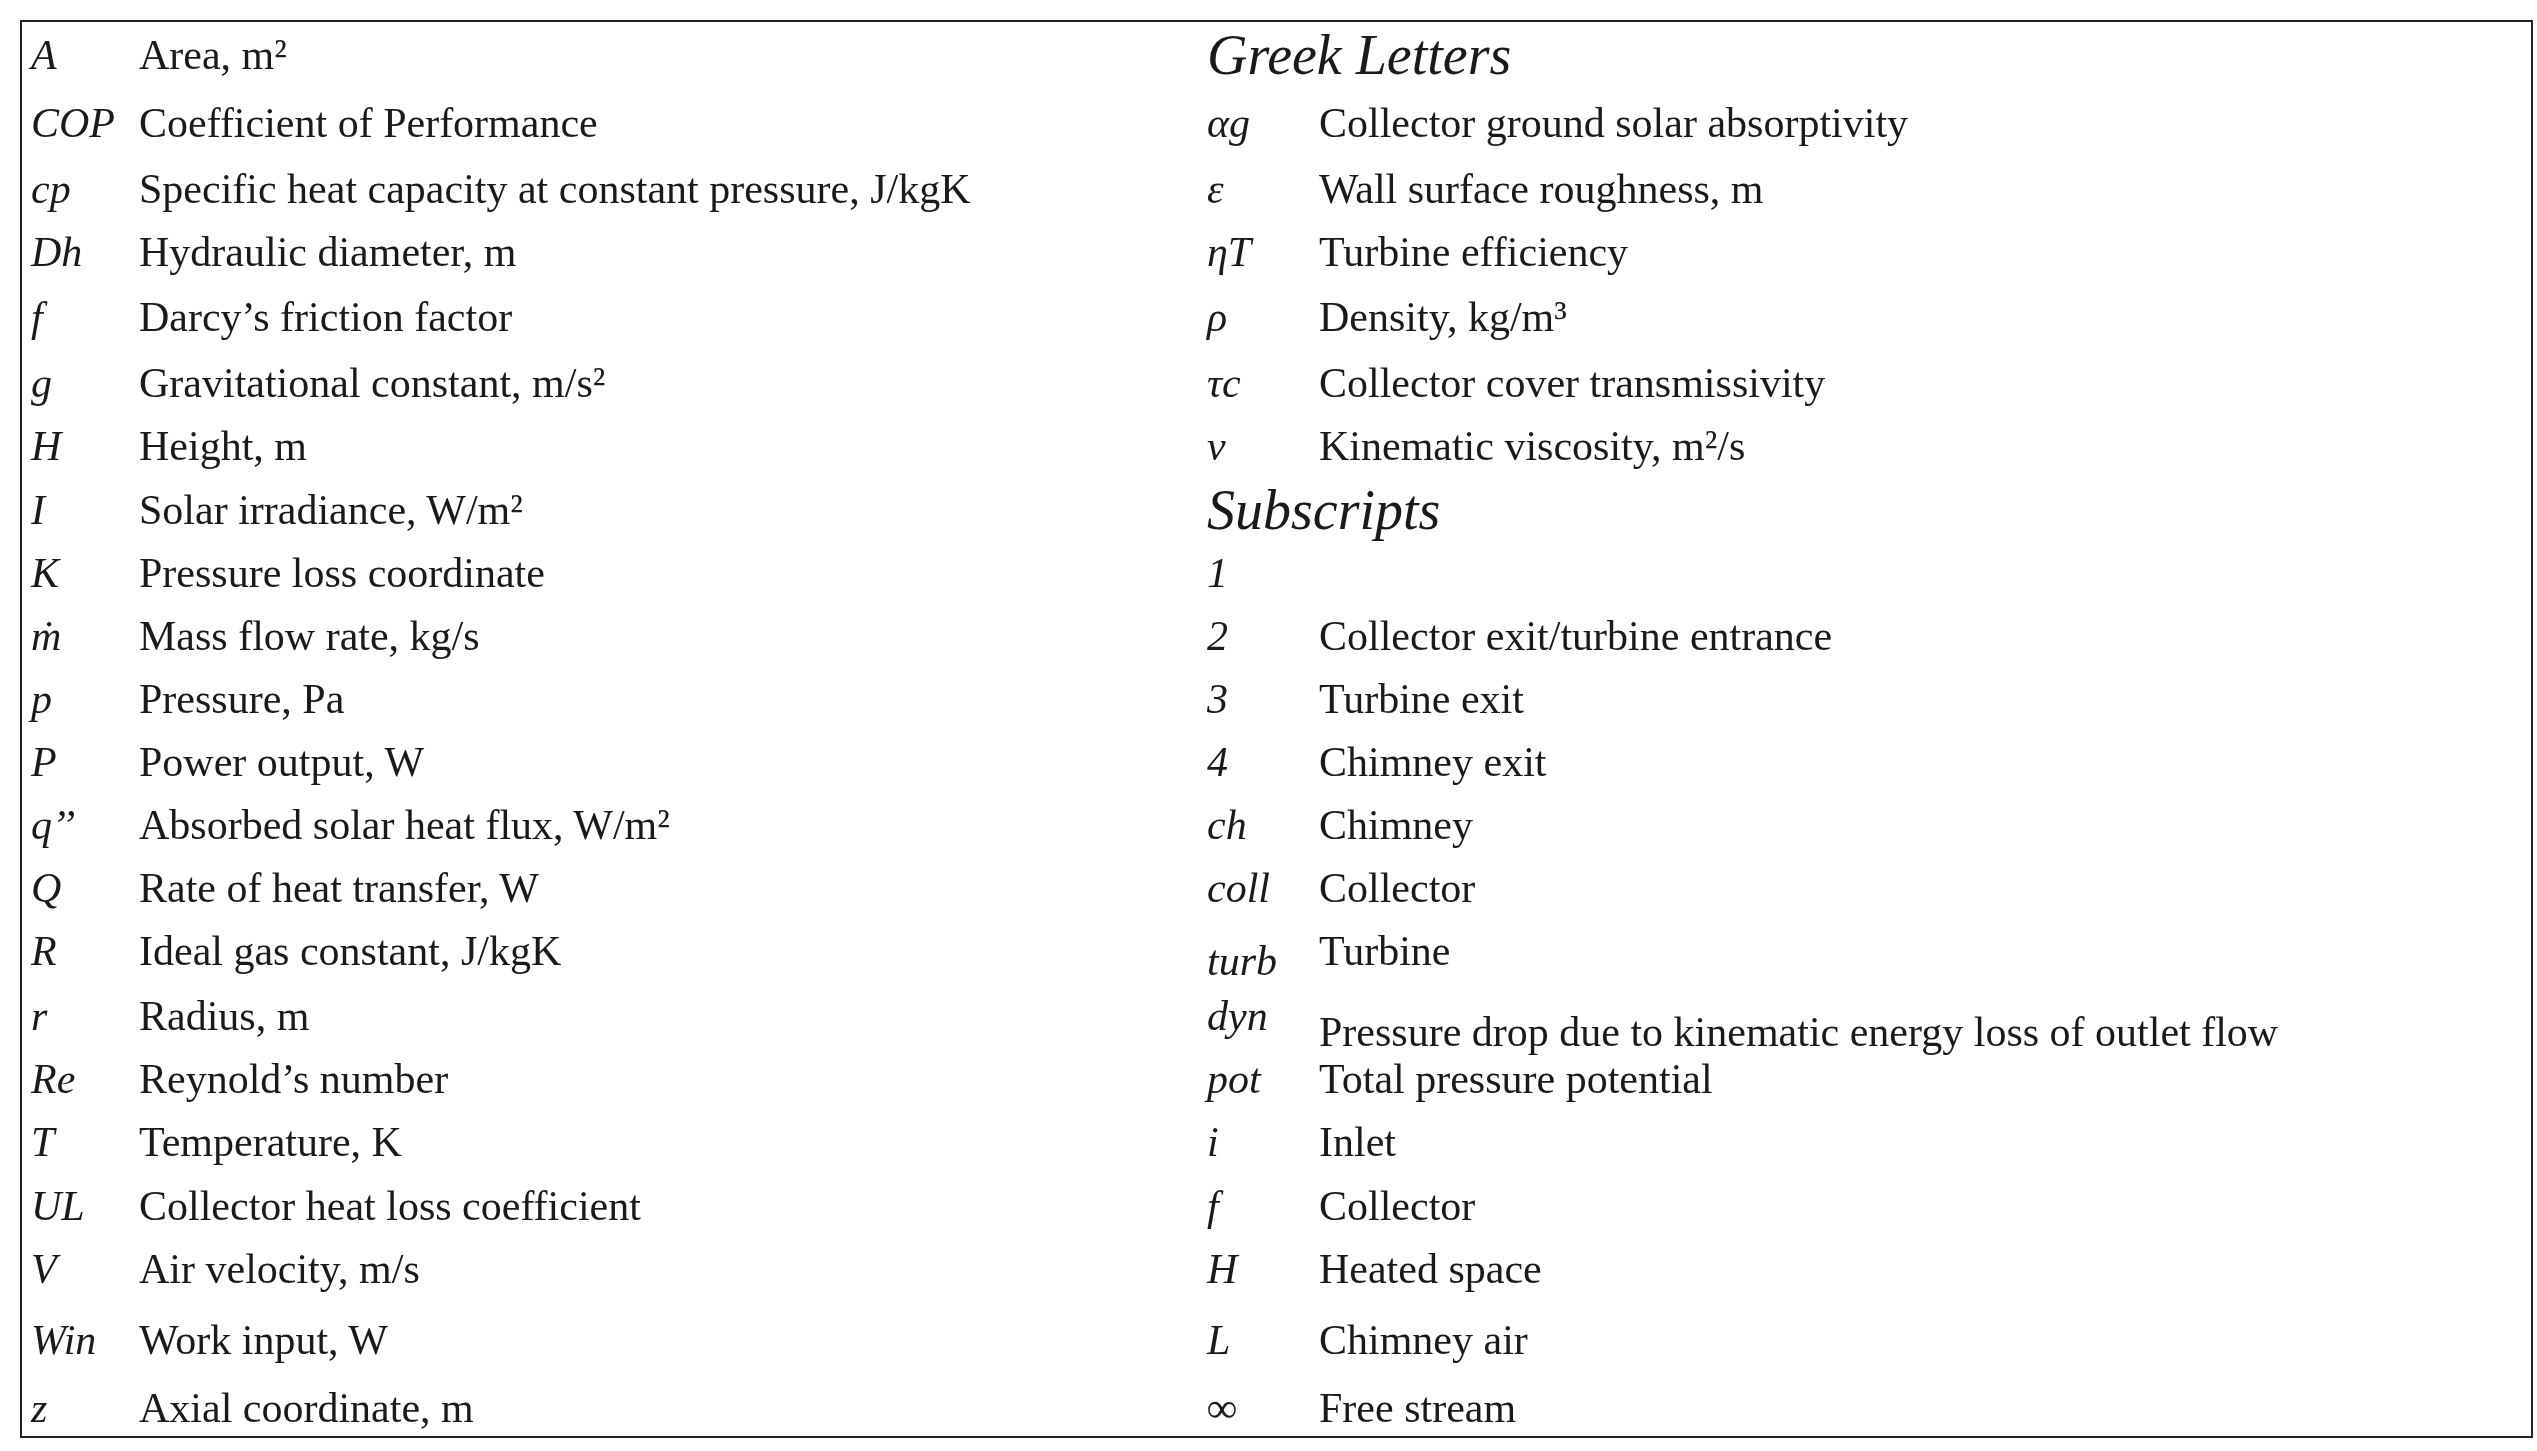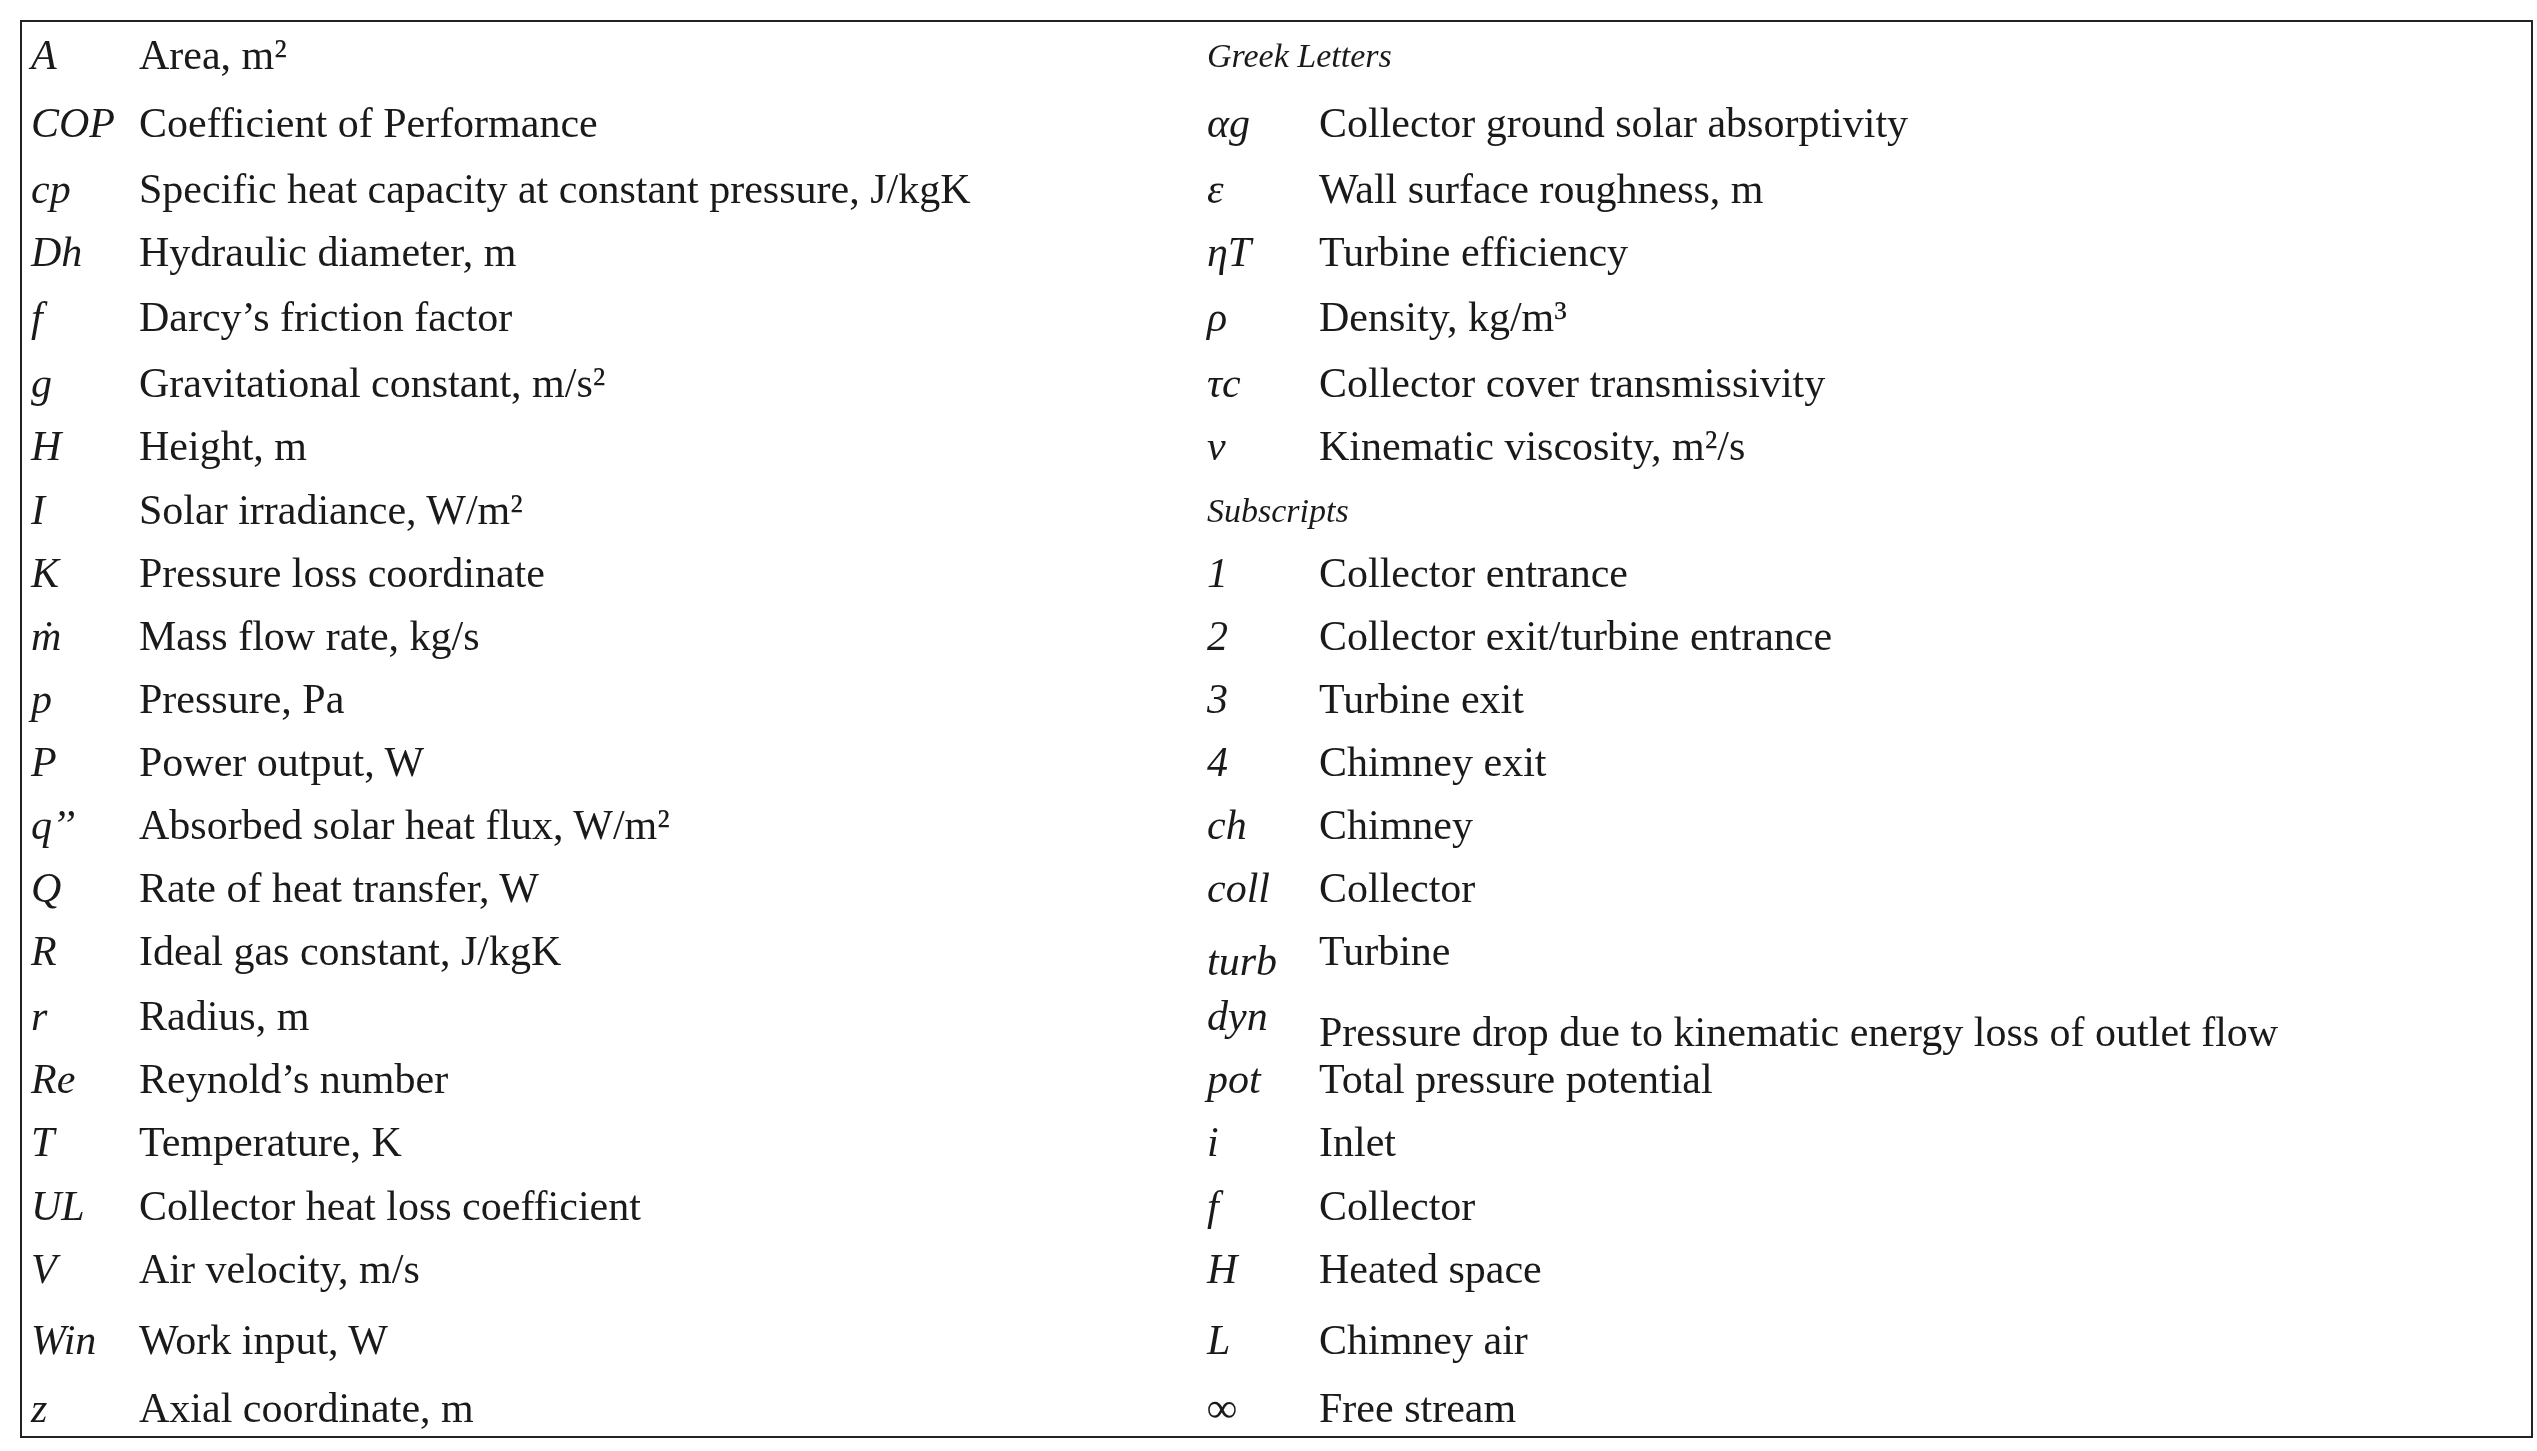--- a/index.html
+++ b/index.html
@@ -3,21 +3,21 @@
 <meta charset="utf-8">
 <style>
   html, body { margin:0; padding:0; background:#ffffff; }
   body { width:2538px; height:1451px; position:relative; overflow:hidden;
          font-family:"Liberation Serif","DejaVu Serif",serif; color:#1a1a1a; }
   .frame { position:absolute; left:20px; top:20px; width:2513px; height:1418px;
            border:2.7px solid #222; box-sizing:border-box; }
   .row { position:absolute; height:55px; line-height:55px; font-size:42px; white-space:nowrap; }
   .sym { position:absolute; font-style:italic; }
   .desc { position:absolute; }
-  .head { position:absolute; font-style:italic; font-size:34px; line-height:55px; white-space:nowrap; }
+  .head { position:absolute; font-style:italic; font-size:56px; line-height:55px; white-space:nowrap; }
 </style>
 </head>
 <body>
 
 <div class="frame"></div>
 
 <div id="content">
     <div class="row" style="top: 28px; left: 0px; width: 2538px;">
       <span class="sym" style="left: 31px;">A</span>
       <span class="desc" style="left: 139px;">Area, m²</span>
@@ -127,21 +127,20 @@
       <span class="sym" style="left: 1207px;">τc</span>
       <span class="desc" style="left: 1319px;">Collector cover transmissivity</span>
     </div>
     <div class="row" style="top: 419px; left: 0px; width: 2538px;">
       <span class="sym" style="left: 1207px;">ν</span>
       <span class="desc" style="left: 1319px;">Kinematic viscosity, m²/s</span>
     </div>
     <div class="head" style="left: 1207px; top: 483px;">Subscripts</div>
     <div class="row" style="top: 546px; left: 0px; width: 2538px;">
       <span class="sym" style="left: 1207px;">1</span>
-      <span class="desc" style="left: 1319px;">Collector entrance</span>
     </div>
     <div class="row" style="top: 609px; left: 0px; width: 2538px;">
       <span class="sym" style="left: 1207px;">2</span>
       <span class="desc" style="left: 1319px;">Collector exit/turbine entrance</span>
     </div>
     <div class="row" style="top: 672px; left: 0px; width: 2538px;">
       <span class="sym" style="left: 1207px;">3</span>
       <span class="desc" style="left: 1319px;">Turbine exit</span>
     </div>
     <div class="row" style="top: 735px; left: 0px; width: 2538px;">

